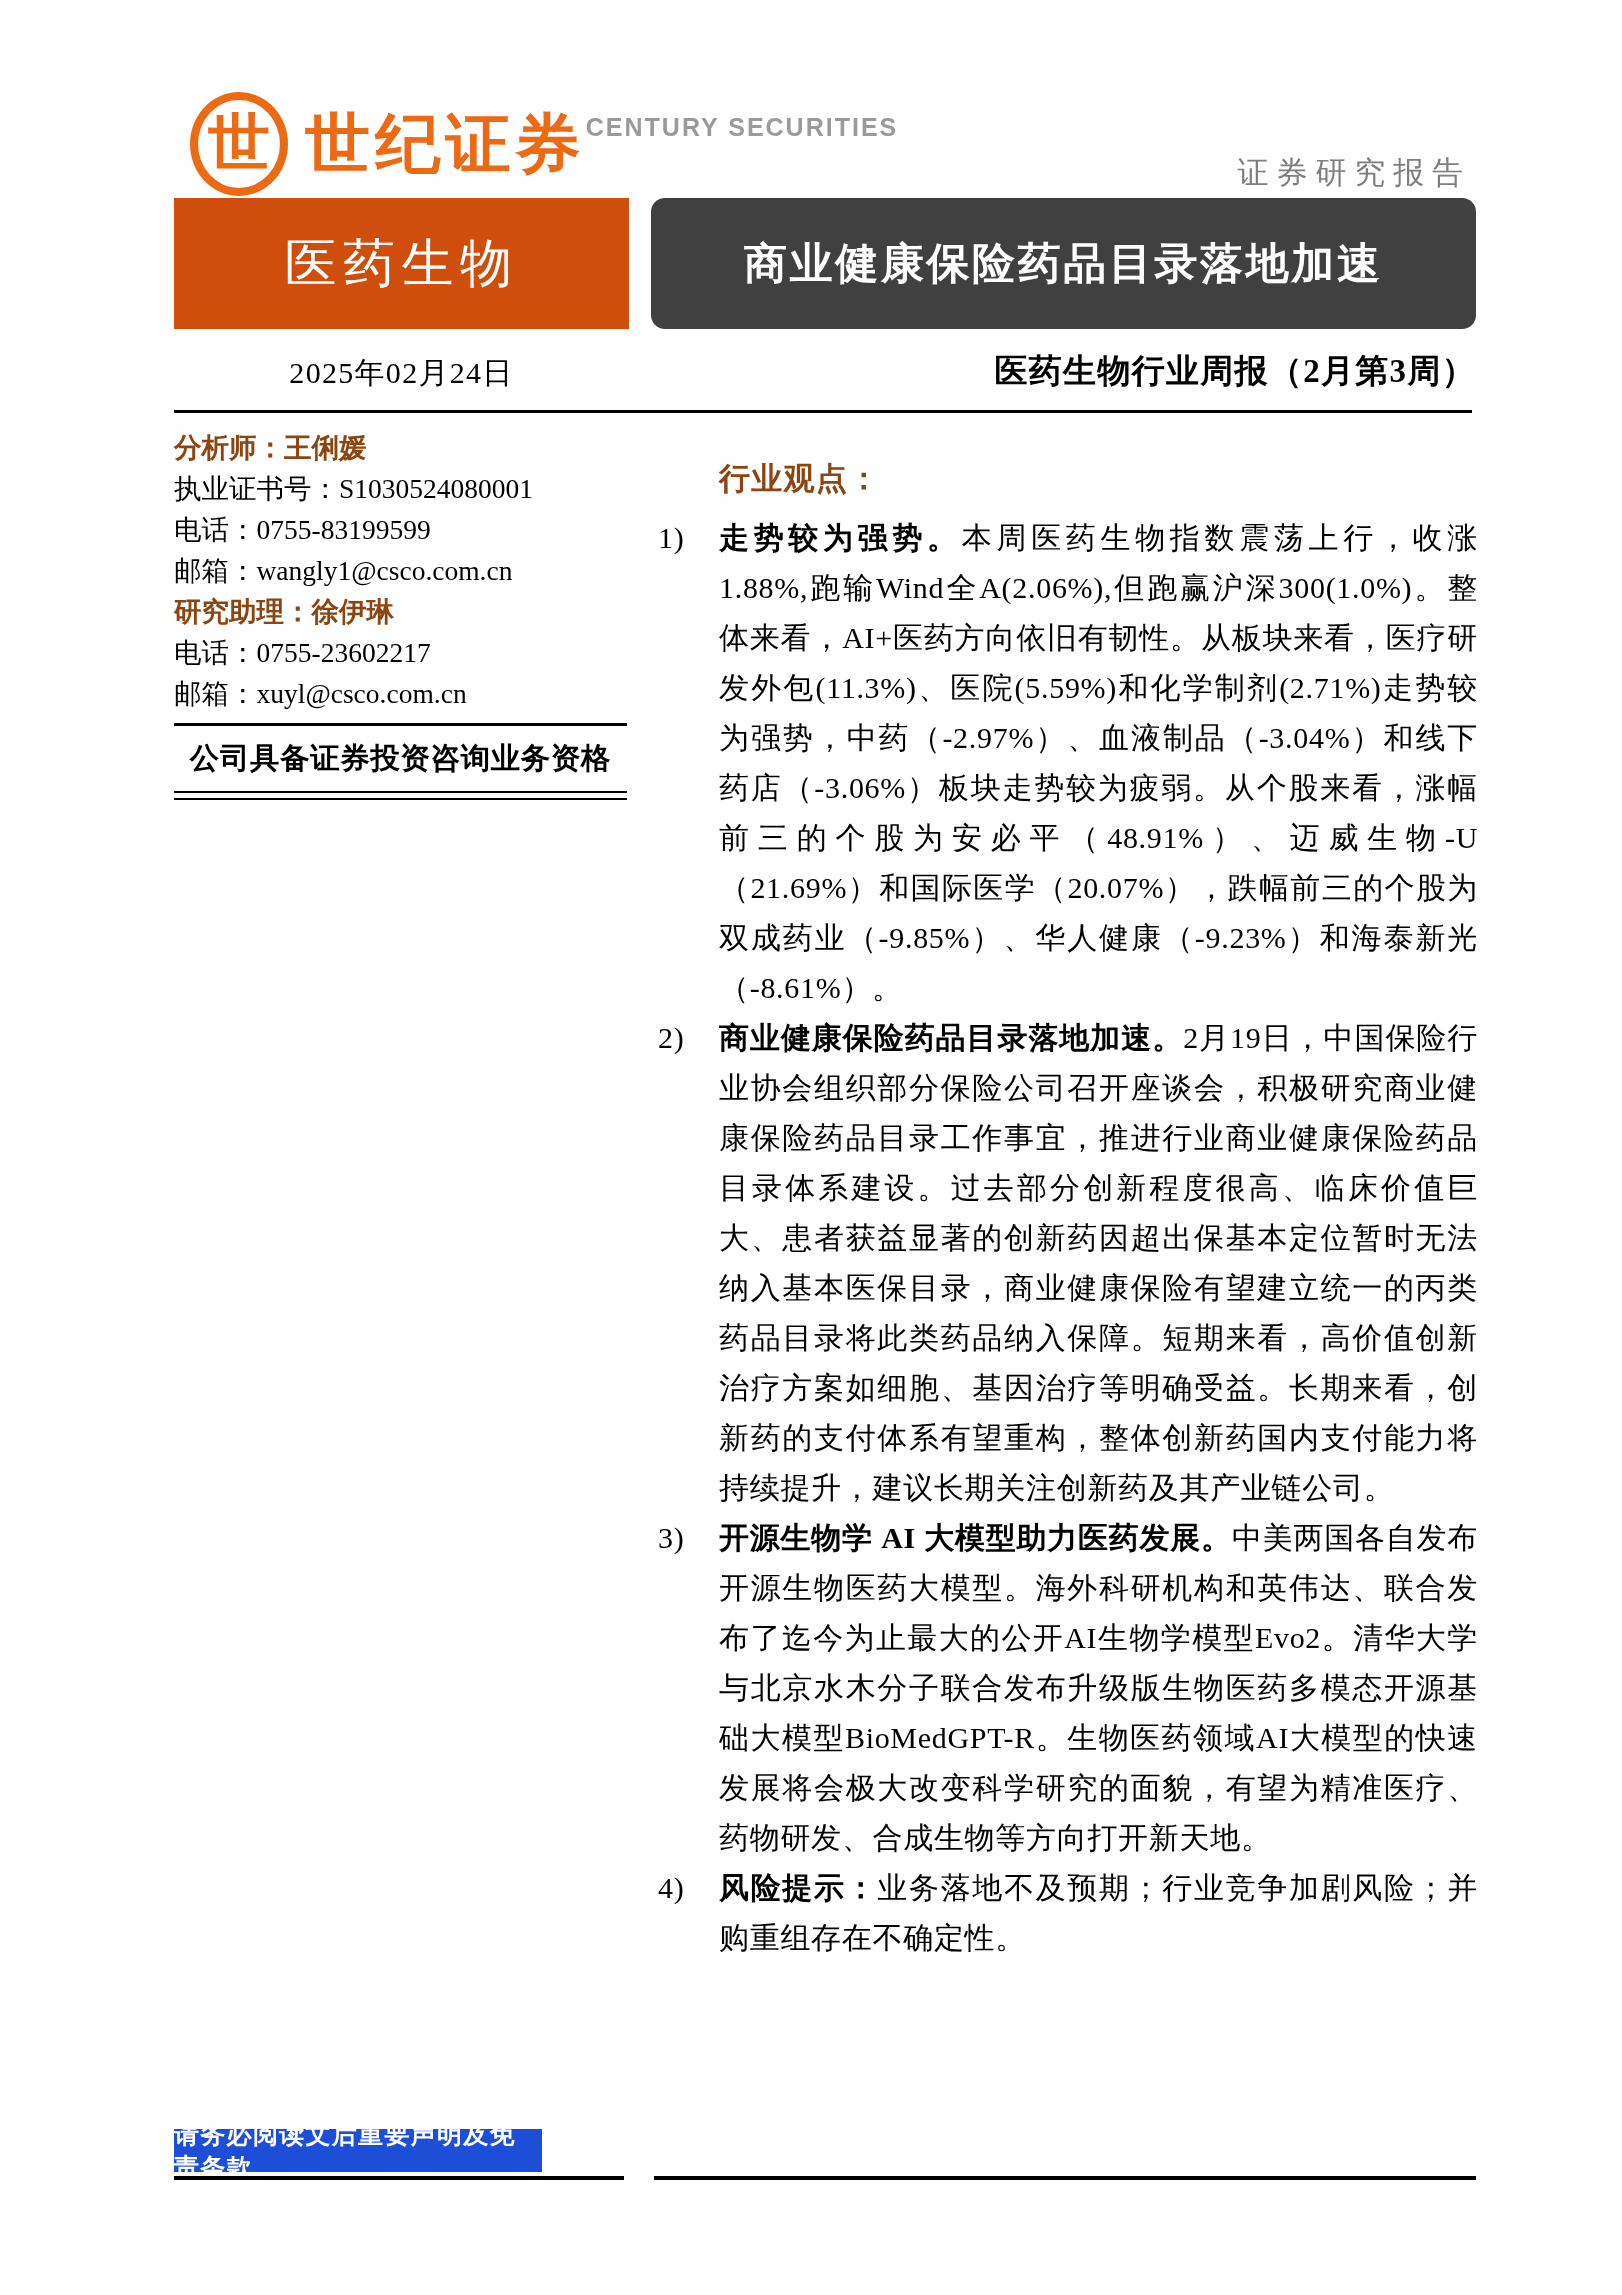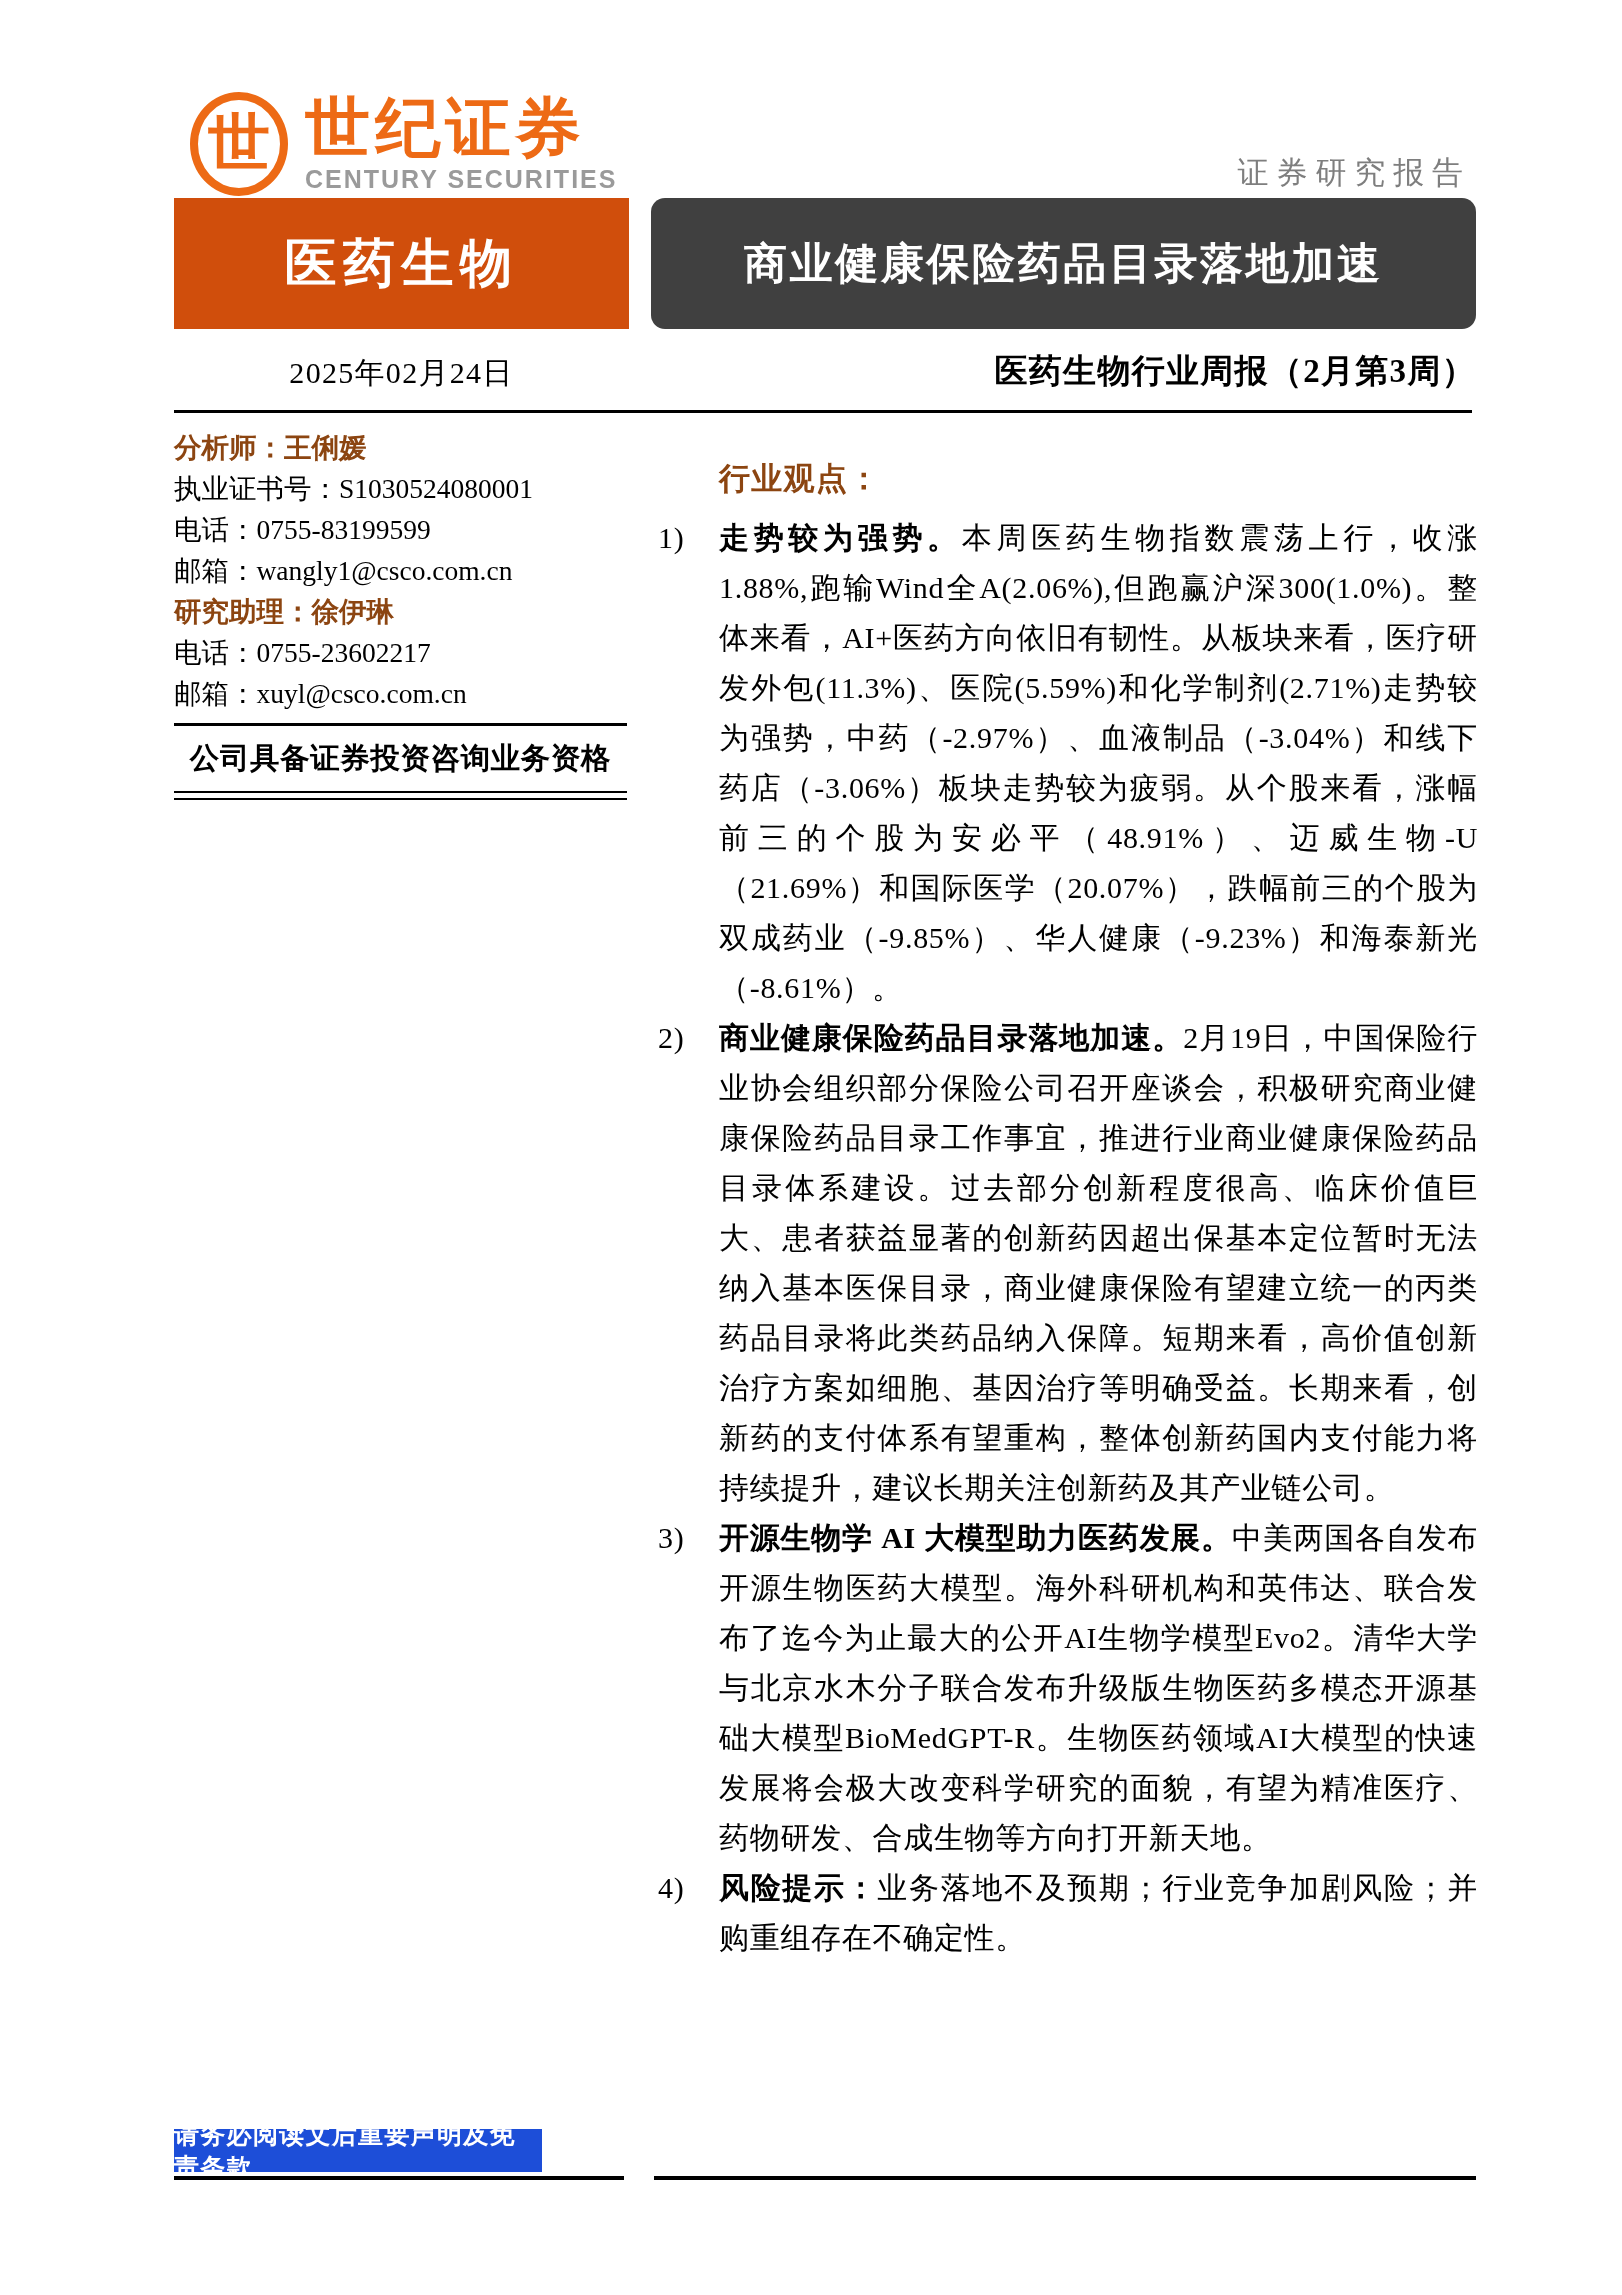--- a/index.html
+++ b/index.html
@@ -15,40 +15,40 @@
   
   .logo{position:absolute;left:190px;top:92px;display:flex;align-items:center;gap:17px;}
   .emblem{
     width:82px;height:88px;border:8.5px solid #ED6A15;border-radius:50%;
     display:flex;align-items:center;justify-content:center;flex:0 0 auto;
   }
   .emblem-char{
     font-family:"Liberation Sans","DejaVu Sans",sans-serif;
     font-weight:bold;font-size:62px;color:#ED6A15;line-height:1;transform:translateY(-1.3px);
   }
-  .logo-text{display:flex;flex-direction:column;}
+  .logo-text{display:flex;}
   .logo-cn{
     font-size:65px;font-weight:bold;color:#ED6A15;letter-spacing:5.2px;line-height:68px;
   }
   .logo-en{
     font-family:"Liberation Sans","DejaVu Sans",sans-serif;
     font-size:25px;font-weight:bold;color:#9A9A9A;letter-spacing:2px;margin-top:2.6px;
   }
   
   .report-type{
     position:absolute;top:152px;right:152px;
     font-size:31px;color:#7E7E7E;letter-spacing:7.9px;
   }
   
   .title-row{position:absolute;left:174px;top:198px;width:1302px;height:131px;display:flex;gap:21.6px;}
   .industry-box{
     width:455px;height:100%;background:#D04E0C;
     display:flex;align-items:center;justify-content:center;
     font-family:"Liberation Sans","DejaVu Sans",sans-serif;
-    font-size:52px;font-weight:bold;color:#fff;letter-spacing:6.5px;
+    font-size:52px;font-weight:normal;color:#fff;letter-spacing:6.5px;
   }
   .title-box{
     flex:1;height:100%;background:#404040;
     display:flex;align-items:center;justify-content:center;
     font-family:"Liberation Sans","DejaVu Sans",sans-serif;
     font-size:43px;font-weight:bold;color:#fff;letter-spacing:2.6px;border-radius:14px;
   }
   
   .date-row{
     position:absolute;left:174px;top:349px;width:1302px;

